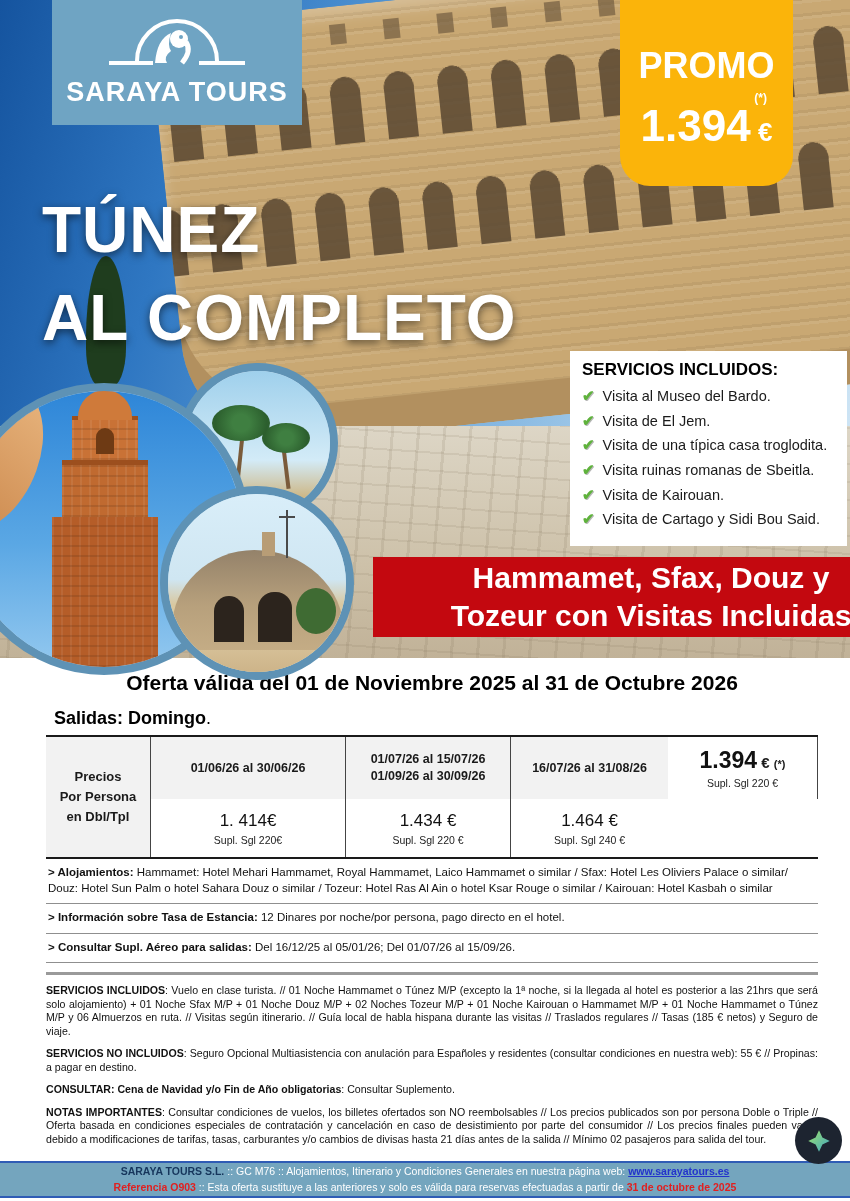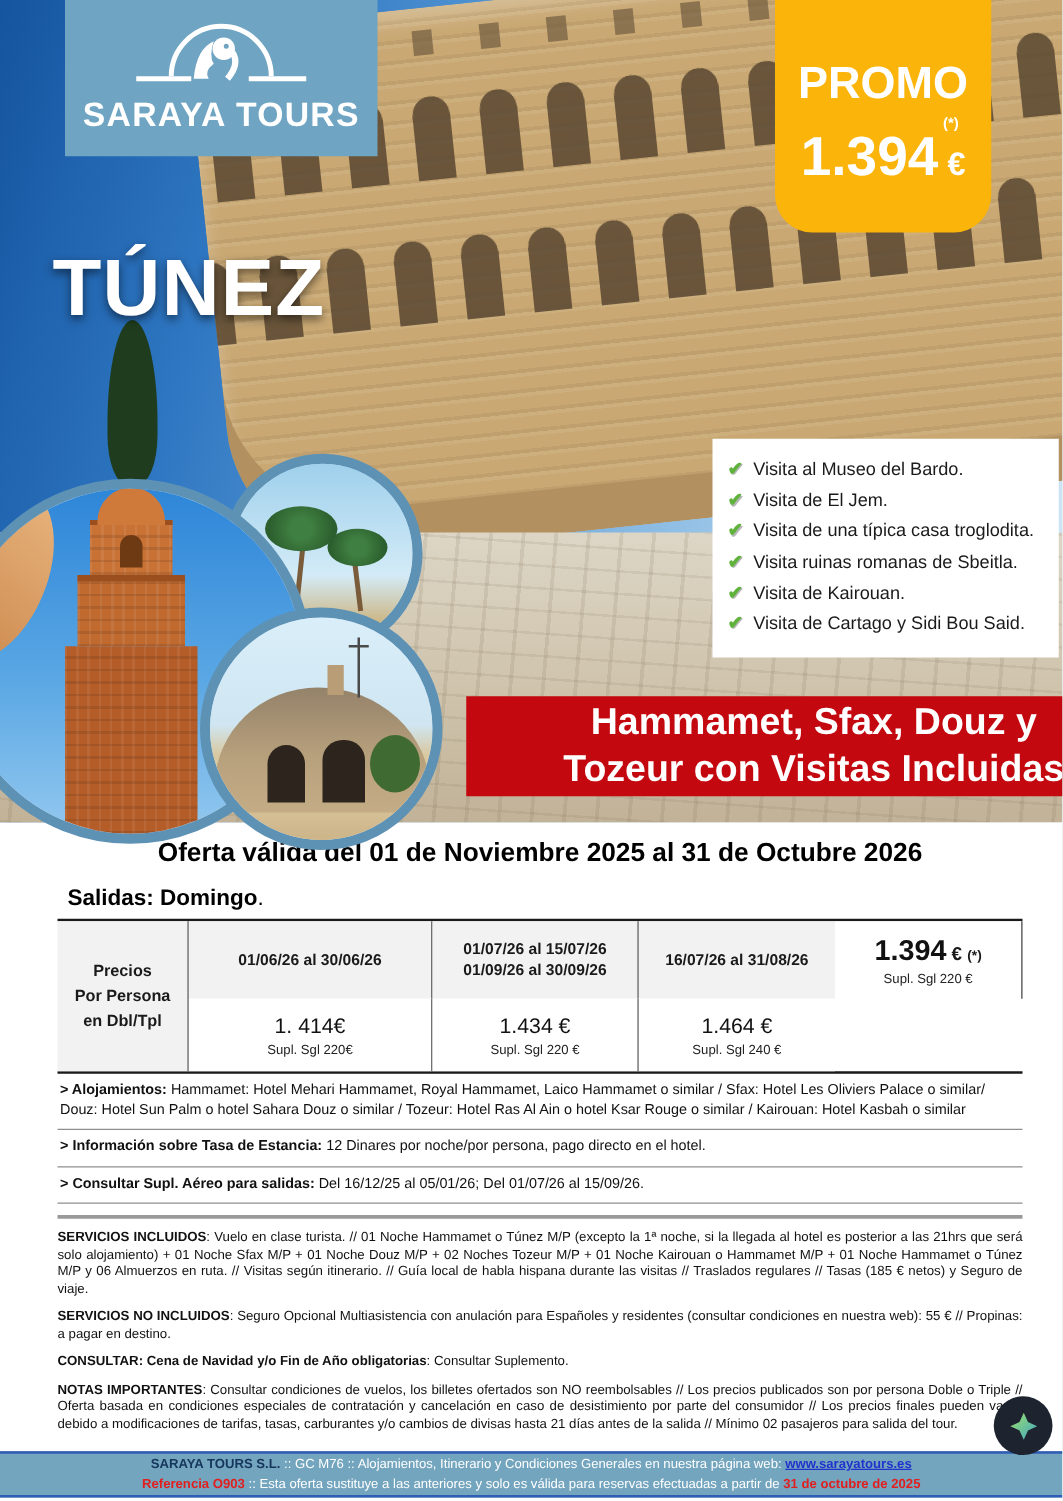--- a/index.html
+++ b/index.html
@@ -169,22 +169,24 @@
       <div class="logo-text">SARAYA TOURS</div>
     </div>
 
     <div class="promo-badge">
       <div class="promo-label">PROMO</div>
       <div class="promo-note">(*)</div>
       <div class="promo-price"><span>1.394</span><span class="promo-eur"> €</span></div>
     </div>
 
     <div class="title t1">TÚNEZ</div>
+    <div class="title t2">AL COMPLETO</div>
 
     <div class="included-box">
+      <div class="inc-title">SERVICIOS INCLUIDOS:</div>
       <div class="inc-item">
           <span class="check">✔</span>
           <span>Visita al Museo del Bardo.</span>
         </div>
       <div class="inc-item">
           <span class="check">✔</span>
           <span>Visita de El Jem.</span>
         </div>
       <div class="inc-item">
           <span class="check">✔</span>

